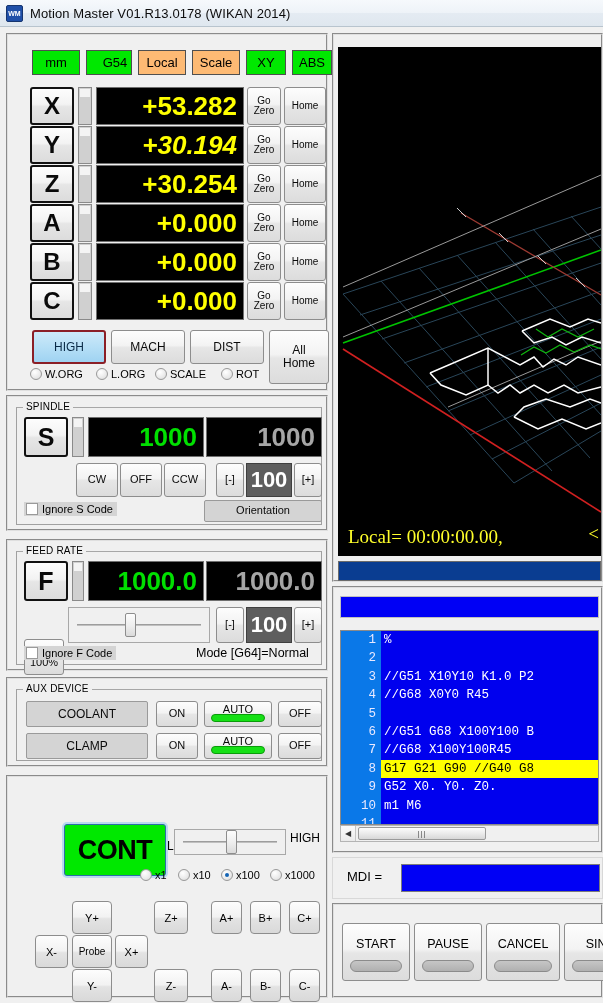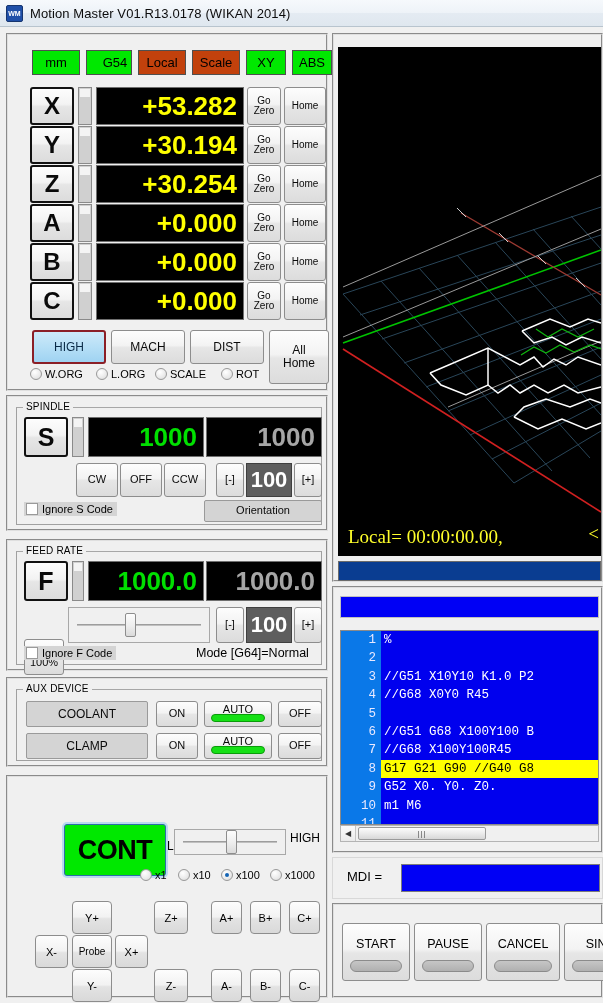--- a/index.html
+++ b/index.html
@@ -110,21 +110,21 @@
   
   .chip {
     position: absolute;
     height: 25px;
     display: flex; align-items: center; justify-content: center;
     font-size: 13px;
     color: #000;
     border: 1px solid #4f4f4f;
   }
   .chip.on { background: #00e800; }
-  .chip.off { background: #c2410c; }
+  .chip.off { background: #fdba74; }
 
   
   .minibar {
     position: absolute;
     background: #d0d0d0;
     border: 1px solid #8a8a8a;
   }
   .minibar i {
     position: absolute; left: 1px; top: 1px; right: 1px; height: 8px;
     background: #f4f4f4; display:block;
@@ -348,21 +348,21 @@
         </div>
       <div class="lcd" style="left:88px;top:52px;width:148px;height:38px;font-size:26px;">+53.282</div>
       <div class="btn small" style="left:239px;top:52px;width:34px;height:38px;white-space:pre;">Go
 Zero</div>
       <div class="btn small" style="left:276px;top:52px;width:42px;height:38px;">Home</div>
 
       <div class="btn" style="left:22px;top:91px;width:44px;height:38px;font-size:24px;font-weight:bold;border:2px solid #111;">Y</div>
       <div class="minibar" style="left:70px;top:91px;width:14px;height:38px;">
           <i></i>
         </div>
-      <div class="lcd" style="left:88px;top:91px;width:148px;height:38px;font-size:26px;">+30.194</div>
+      <div class="lcd" style="left:88px;top:91px;width:148px;height:38px;font-size:26px;font-style:italic;">+30.194</div>
       <div class="btn small" style="left:239px;top:91px;width:34px;height:38px;white-space:pre;">Go
 Zero</div>
       <div class="btn small" style="left:276px;top:91px;width:42px;height:38px;">Home</div>
 
       <div class="btn" style="left:22px;top:130px;width:44px;height:38px;font-size:24px;font-weight:bold;border:2px solid #111;">Z</div>
       <div class="minibar" style="left:70px;top:130px;width:14px;height:38px;">
           <i></i>
         </div>
       <div class="lcd" style="left:88px;top:130px;width:148px;height:38px;font-size:26px;">+30.254</div>
       <div class="btn small" style="left:239px;top:130px;width:34px;height:38px;white-space:pre;">Go

